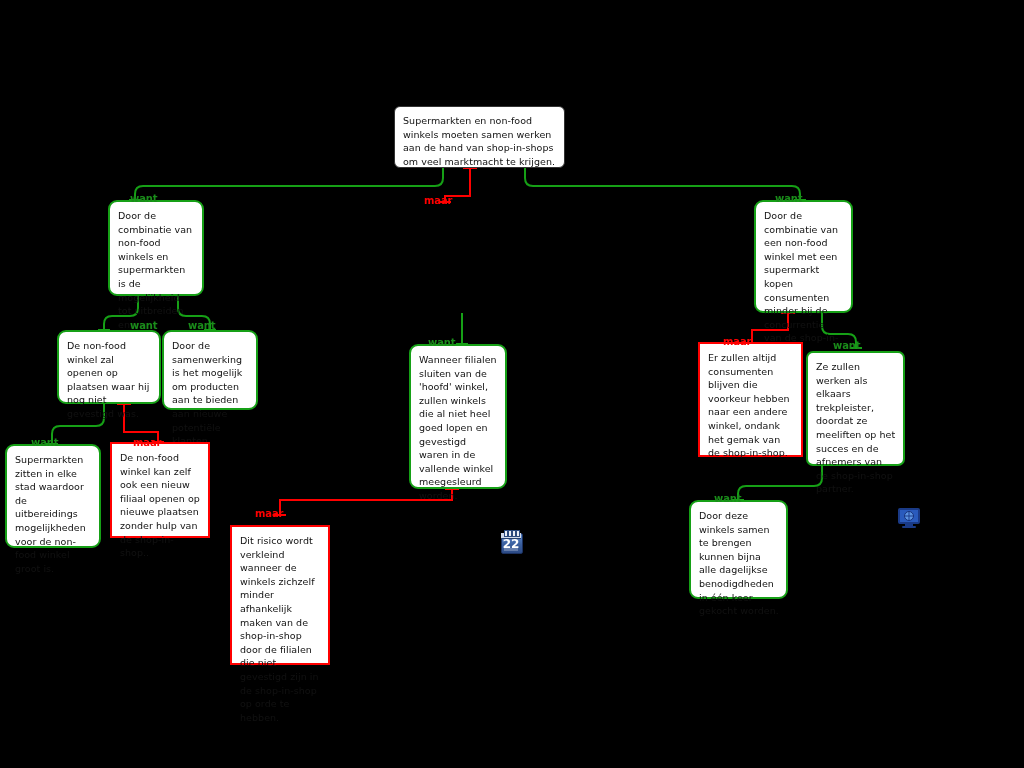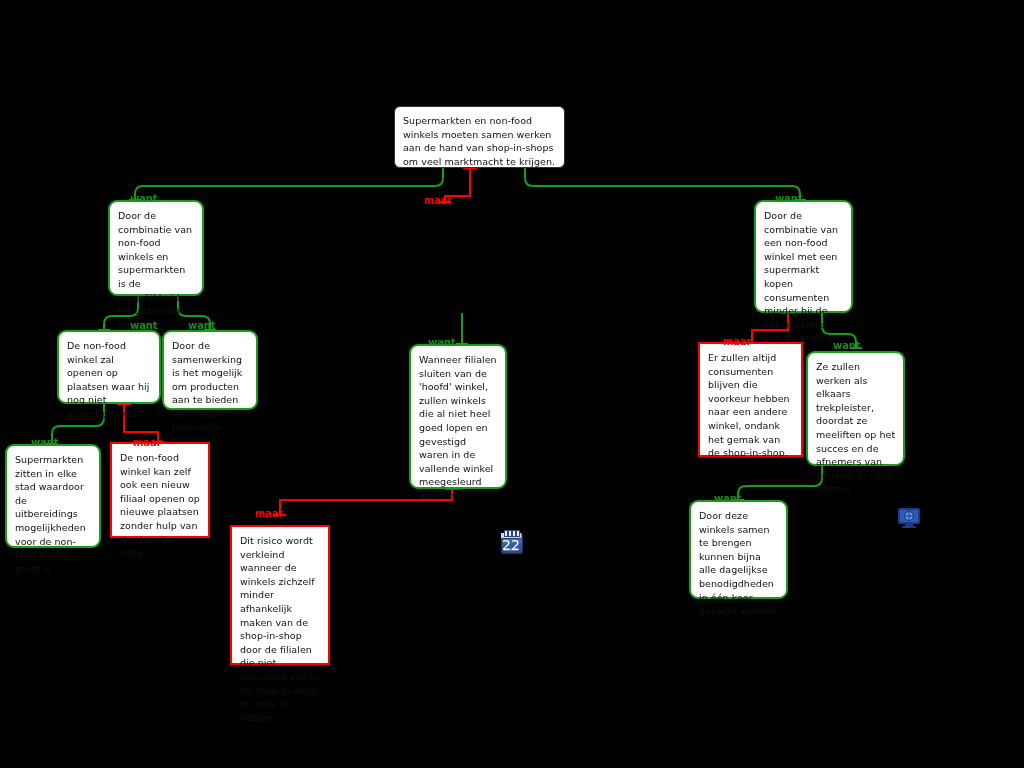--- a/index.html
+++ b/index.html
@@ -94,22 +94,22 @@
     width: 2px; height: 5px;
     background: #e9eef7;
     border: 1px solid #2b4показ;
     border: 1px solid #2b4a7d;
   }
   .cal-num {
     position: absolute;
     left: 0; right: 0; top: 8px;
     text-align: center;
     color: #ffffff;
-    font-size: 14px;
-    font-weight: normal;
+    font-size: 12px;
+    font-weight: bold;
     font-family: "DejaVu Sans", "Liberation Sans", sans-serif;
   }
   .cal-foot {
     position: absolute;
     left: 5px; right: 5px; bottom: 2px;
     height: 3px;
     background: rgba(255,255,255,0.25);
   }
   .mon-frame {
     position: absolute;
@@ -246,21 +246,21 @@
   <div class="node reason" style="left:5px; top:444px; width:96px; height:104px;">Supermarkten zitten in elke stad waardoor de uitbereidings mogelijkheden voor de non-food winkel groot is.</div>
 
   <div class="node objection" style="left:110px; top:442px; width:100px; height:96px;">De non-food winkel kan zelf ook een nieuw filiaal openen op nieuwe plaatsen zonder hulp van de shop-in-shop..</div>
 
   <div class="node reason" style="left:409px; top:344px; width:98px; height:145px;">Wanneer filialen sluiten van de 'hoofd' winkel, zullen winkels die al niet heel goed lopen en gevestigd waren in de vallende winkel meegesleurd worden.</div>
 
   <div class="node objection" style="left:230px; top:525px; width:100px; height:140px;">Dit risico wordt verkleind wanneer de winkels zichzelf minder afhankelijk maken van de shop-in-shop door de filialen die niet gevestigd zijn in de shop-in-shop op orde te hebben.</div>
 
   <div class="node objection" style="left:698px; top:342px; width:105px; height:115px;">Er zullen altijd consumenten blijven die voorkeur hebben naar een andere winkel, ondank het gemak van de shop-in-shop.</div>
 
-  <div class="node reason" style="left:806px; top:351px; width:99px; height:115px;">Ze zullen werken als elkaars trekpleister, doordat ze meeliften op het succes en de afnemers van de shop-in-shop partner.</div>
+  <div class="node reason" style="left:806px; top:351px; width:99px; height:115px;border-radius:7px;">Ze zullen werken als elkaars trekpleister, doordat ze meeliften op het succes en de afnemers van de shop-in-shop partner.</div>
 
   <div class="node reason" style="left:689px; top:500px; width:99px; height:99px;">Door deze winkels samen te brengen kunnen bijna alle dagelijkse benodigdheden in één keer gekocht worden.</div>
 
   <div class="deskicon" style="left:499px; top:529px;">
     <div class="cal-body"></div>
     <div class="cal-top"></div>
     <div class="cal-ring" style="left:5px;"></div>
     <div class="cal-ring" style="left:9px;"></div>
     <div class="cal-ring" style="left:13px;"></div>
     <div class="cal-ring" style="left:17px;"></div>

